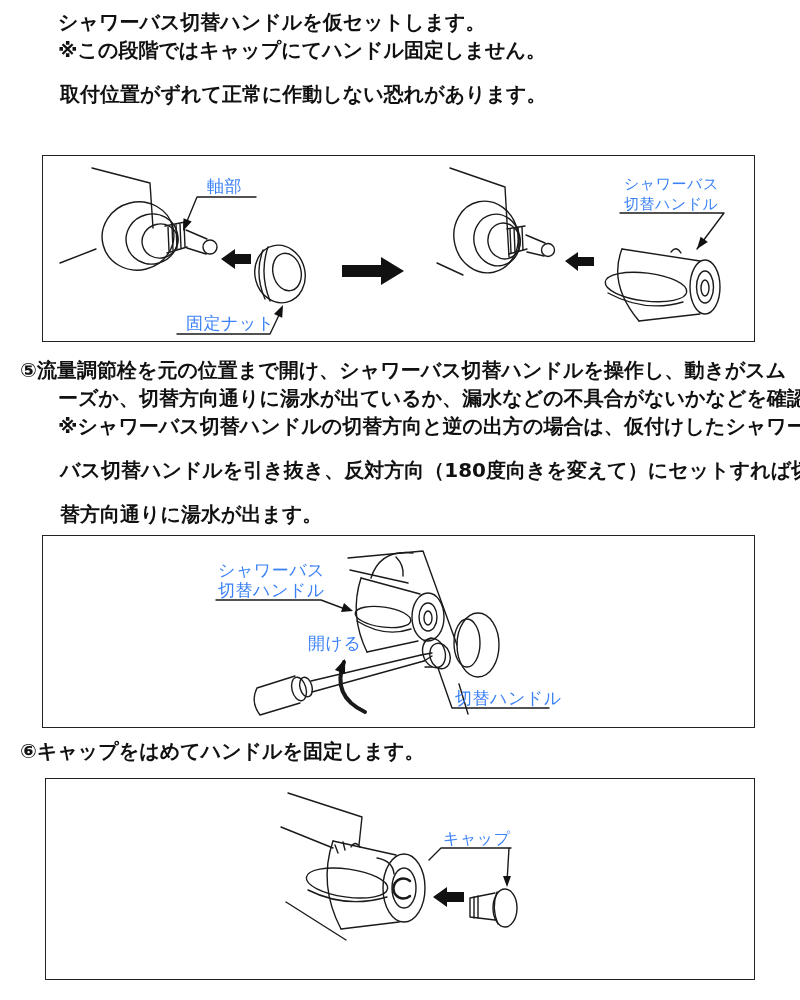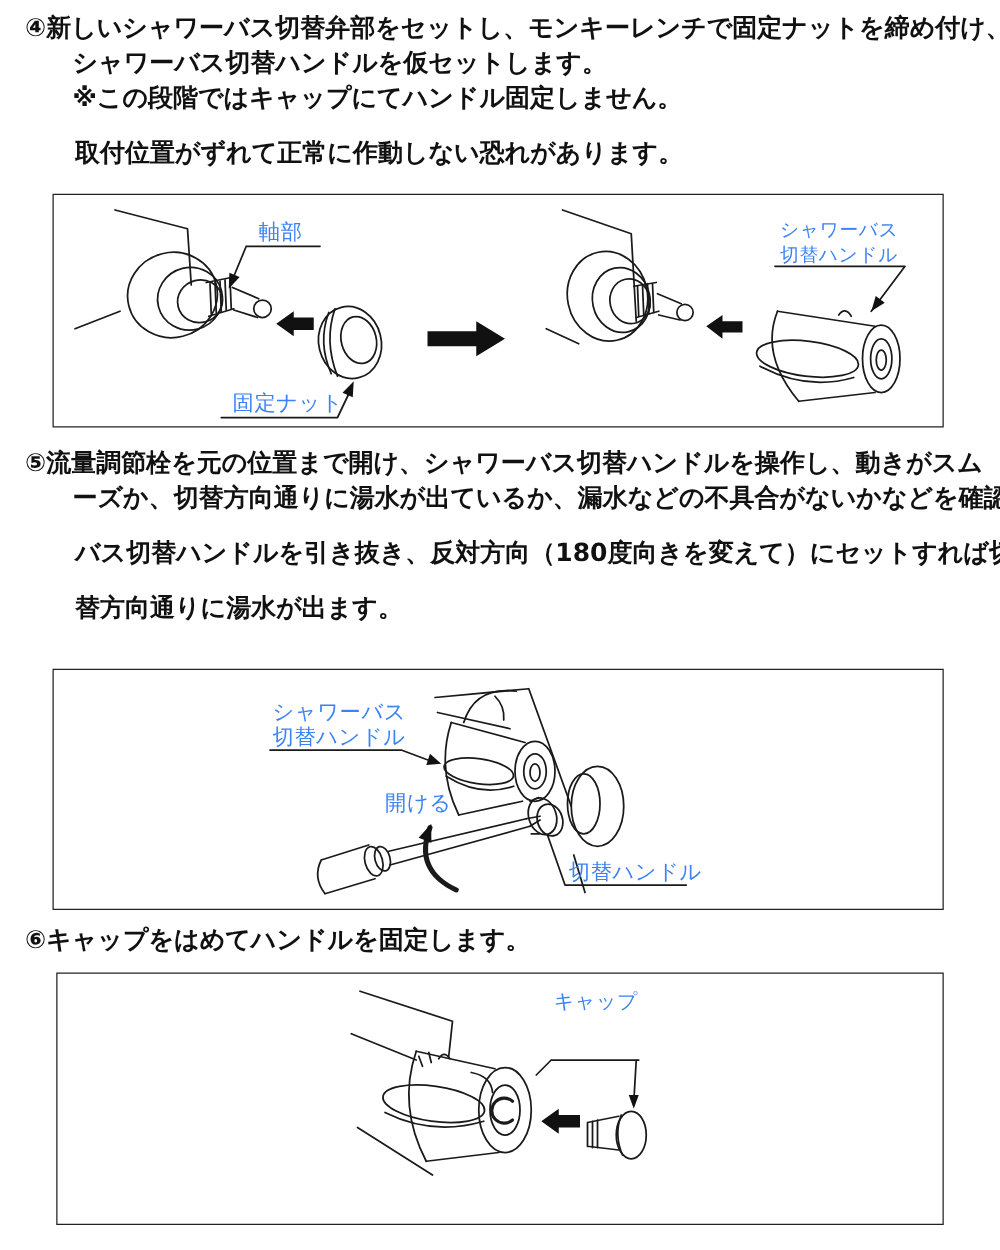--- a/index.html
+++ b/index.html
@@ -33,21 +33,20 @@
     stroke-linecap:round; stroke-linejoin:round;
   }
   svg polygon { fill:#111111; stroke:none; }
   svg path.thick { stroke-width:4; }
   svg path.mid { stroke-width:2.5; }
 </style>
 </head>
 <body>
 
 <section class="step" style="top:8px">
-  <div class="tline i0">④新しいシャワーバス切替弁部をセットし、モンキーレンチで固定ナットを締め付け、</div>
   <div class="tline i1">シャワーバス切替ハンドルを仮セットします。</div>
   <div class="tline i1">※この段階ではキャップにてハンドル固定しません。</div>
   <div class="tline i2">取付位置がずれて正常に作動しない恐れがあります。</div>
 </section>
 
 <div class="figbox" style="left:42px; top:155px; width:713px; height:187px;">
   <svg width="713" height="187" viewBox="42 155 713 187" preserveAspectRatio="none">
 
     <path d="M92 168 L150 183 L153 228"></path>
     <path d="M60 263 L96 249"></path>
@@ -101,20 +100,21 @@
 <div class="flabel fl-17" style="left:207px; top:176px;">軸部</div>
 <div class="flabel fl-17" style="left:186px; top:313px;">固定ナット</div>
 <div class="flabel fl-15" style="left:624px; top:174px;">
   <div>シャワーバス</div>
   <div>切替ハンドル</div>
 </div>
 
 <section class="step" style="top:356px">
   <div class="tline i0">⑤流量調節栓を元の位置まで開け、シャワーバス切替ハンドルを操作し、動きがスム</div>
   <div class="tline i1">ーズか、切替方向通りに湯水が出ているか、漏水などの不具合がないかなどを確認</div>
+  <div class="tline i1">※シャワーバス切替ハンドルの切替方向と逆の出方の場合は、仮付けしたシャワー</div>
   <div class="tline i2">バス切替ハンドルを引き抜き、反対方向（180度向きを変えて）にセットすれば切</div>
   <div class="tline i2">替方向通りに湯水が出ます。</div>
 </section>
 
 <div class="figbox" style="left:42px; top:535px; width:713px; height:193px;">
   <svg width="713" height="193" viewBox="42 535 713 193" preserveAspectRatio="none">
 
     <path d="M348 558 L423 551 L457 645"></path>
     <path d="M459 684 L468 714"></path>
     <path d="M350 570 L408 583"></path>
@@ -185,13 +185,13 @@
 
     <path d="M470 898 L495 893 M470 917 L495 920 M470 898 L470 917"></path>
     <path d="M474 897 L474 918 M478 896 L478 918"></path>
     <ellipse cx="505" cy="908" rx="12" ry="19"></ellipse>
     <path d="M497 892 Q491 908 498 924"></path>
 
     <path d="M441 848 L511 848 M441 848 L429 860 M509 848 L507 882"></path>
     <polygon points="507,887 503,876 511,876"></polygon>
   </svg>
 </div>
-<div class="flabel fl-16" style="left:443px; top:791px;">キャップ</div>
+<div class="flabel fl-16" style="left:443px; top:829px;">キャップ</div>
 
 </body></html>

